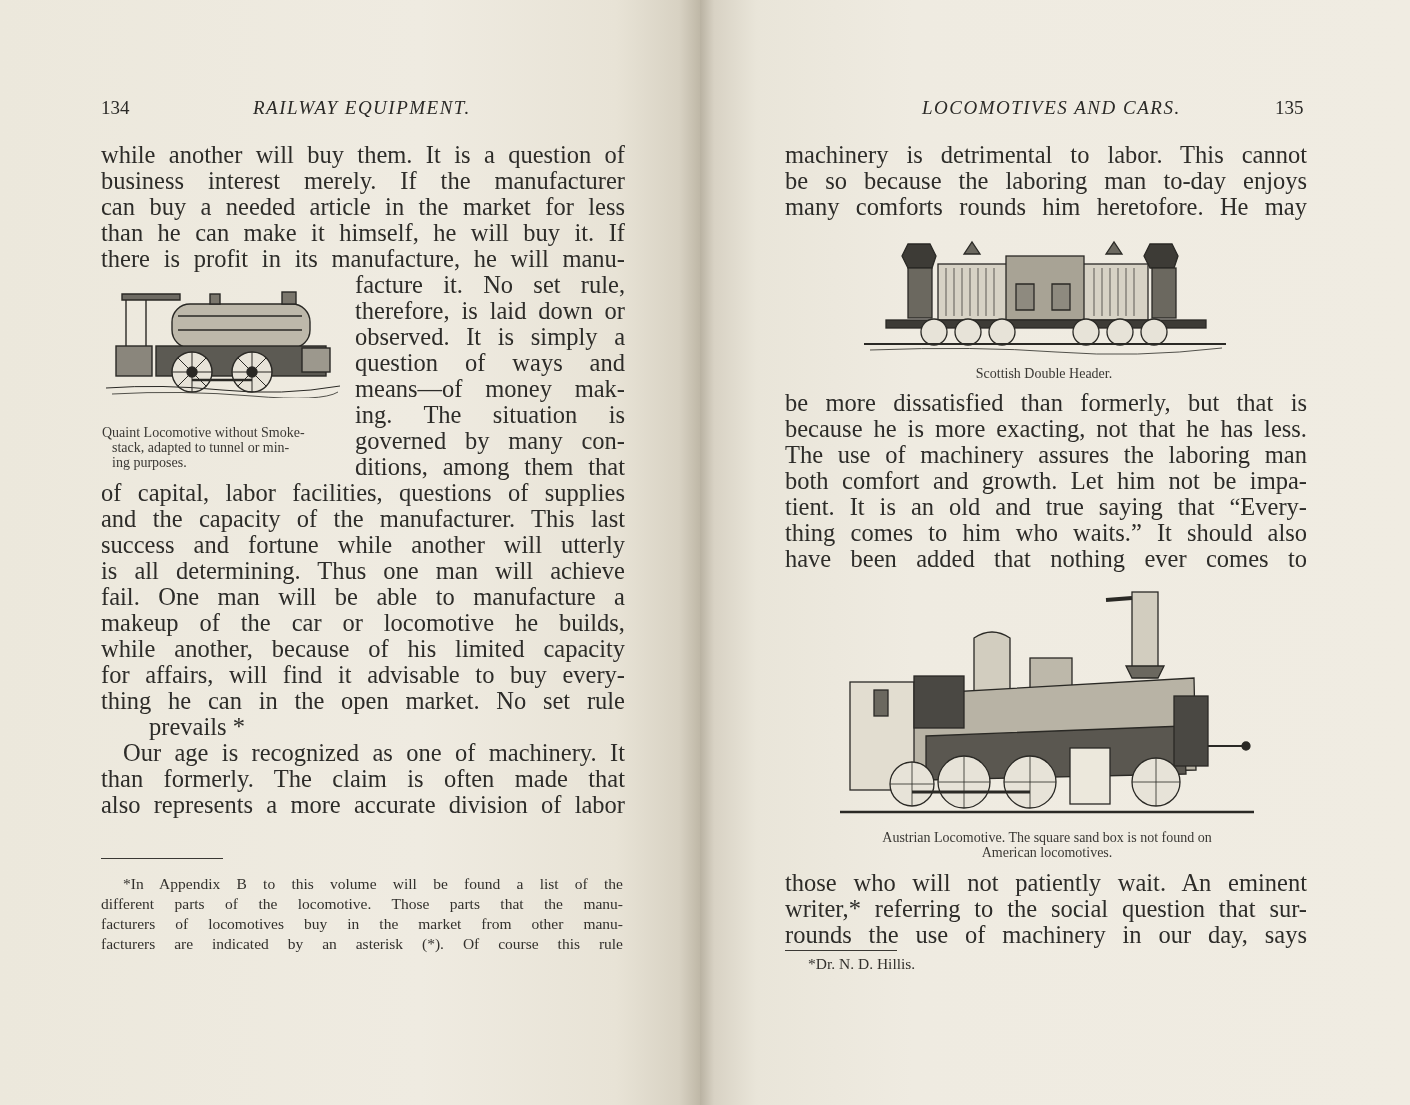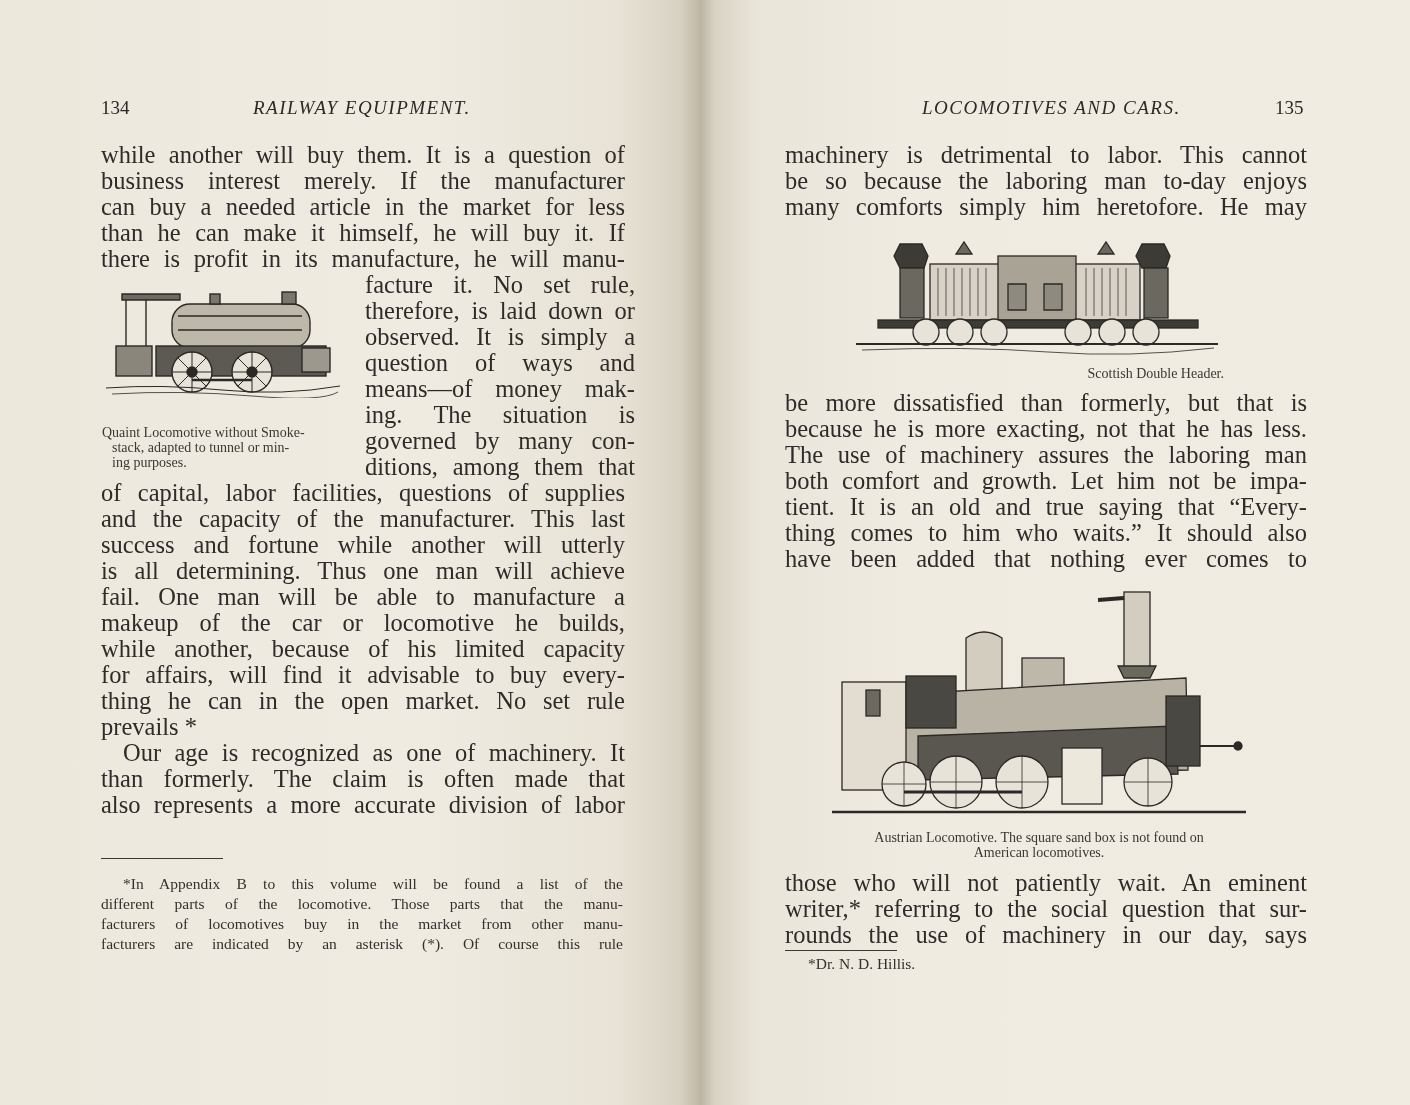--- a/index.html
+++ b/index.html
@@ -30,21 +30,21 @@
     position: absolute; top: 97px; font-size: 19px; letter-spacing: 0.5px;
   }
   .running-head .title { font-style: italic; letter-spacing: 1.5px; }
   .folio { position: absolute; top: 97px; font-size: 19px; }
 
   .body-text {
     position: absolute; font-size: 24.5px; line-height: 26px;
     text-align: justify; color: #2d2c29;
   }
   .line { display: block; white-space: nowrap; text-align-last: justify; }
-  .line.last { text-align-last: left; }
+  .line.last { text-align-last: left; margin-left: 48px; }
   .line.indent { padding-left: 22px; }
 
   .figure { position: absolute; text-align: center; }
   .figure svg { display: block; }
   .caption { font-size: 14px; line-height: 15px; color: #3a3834; }
 
   .footnote-rule { position: absolute; height: 1px; background: #3a3834; }
   .footnote { position: absolute; font-size: 15.5px; line-height: 20px; color: #33312d; }
 </style>
 </head>
@@ -99,21 +99,21 @@
           <path d="M10 108 Q80 104 150 110 T236 106" stroke-width="0.8"></path>
         </g>
       </svg>
       <div class="caption" style="margin-top:27px; text-align:left; padding-left:0;">
         <div>Quaint Locomotive without Smoke-</div>
         <div style="padding-left:10px;">stack, adapted to tunnel or min-</div>
         <div style="padding-left:10px;">ing purposes.</div>
       </div>
     </div>
 
-    <div class="body-text" style="left:365px; top:272px; width:270px;">
+    <div class="body-text" style="left:355px; top:272px; width:270px;">
       <span class="line">facture it.  No set rule,</span>
       <span class="line">therefore, is laid down or</span>
       <span class="line">observed.  It is simply a</span>
       <span class="line">question of ways and</span>
       <span class="line">means—of money mak-</span>
       <span class="line">ing.  The situation is</span>
       <span class="line">governed by many con-</span>
       <span class="line">ditions, among them that</span>
     </div>
 
@@ -146,24 +146,24 @@
 
   <div class="page right">
     <div class="running-head" style="left:222px;">
       <span class="title">LOCOMOTIVES AND CARS.</span>
     </div>
     <div class="folio" style="left:575px;">135</div>
 
     <div class="body-text" style="left:85px; top:142px; width:522px;">
       <span class="line">machinery is detrimental to labor.  This cannot</span>
       <span class="line">be so because the laboring man to-day enjoys</span>
-      <span class="line">many comforts simply him heretofore.  He may</span>
-    </div>
-
-    <div class="figure" style="left:148px; top:238px; width:376px;text-align:right;">
+      <span class="line">many comforts rounds him heretofore.  He may</span>
+    </div>
+
+    <div class="figure" style="left:156px; top:238px; width:376px;">
       <svg width="376" height="118" viewBox="0 0 376 118">
         <g stroke="#2a2925" fill="none" stroke-width="1.3">
           <path d="M52 6 L74 6 L80 18 L76 30 L52 30 L46 18 Z" fill="#3d3b36"></path>
           <rect x="52" y="30" width="24" height="50" fill="#6b685f"></rect>
           <path d="M294 6 L316 6 L322 18 L318 30 L294 30 L288 18 Z" fill="#3d3b36"></path>
           <rect x="296" y="30" width="24" height="50" fill="#6b685f"></rect>
           <rect x="82" y="26" width="210" height="56" fill="#d7d2c5"></rect>
           <rect x="150" y="18" width="78" height="64" fill="#a8a395"></rect>
           <g stroke-width="0.7">
             <line x1="90" y1="30" x2="90" y2="78"></line>
@@ -200,21 +200,21 @@
     <div class="body-text" style="left:85px; top:390px; width:522px;">
       <span class="line">be more dissatisfied than formerly, but that is</span>
       <span class="line">because he is more exacting, not that he has less.</span>
       <span class="line">The use of machinery assures the laboring man</span>
       <span class="line">both comfort and growth.  Let him not be impa-</span>
       <span class="line">tient.  It is an old and true saying that “Every-</span>
       <span class="line">thing comes to him who waits.”  It should also</span>
       <span class="line">have been added that nothing ever comes to</span>
     </div>
 
-    <div class="figure" style="left:126px; top:586px; width:426px;">
+    <div class="figure" style="left:134px; top:586px; width:426px;">
       <svg width="426" height="228" viewBox="0 0 426 228">
         <g stroke="#2a2925" fill="none" stroke-width="1.3">
           <rect x="298" y="6" width="26" height="76" fill="#d2cdbf"></rect>
           <path d="M272 14 L298 12" stroke-width="4"></path>
           <path d="M292 80 L330 80 L324 92 L298 92 Z" fill="#6b685f"></path>
           <path d="M140 52 Q158 40 176 52 L176 106 L140 106 Z" fill="#d2cdbf"></path>
           <rect x="196" y="72" width="42" height="32" fill="#bdb8aa"></rect>
           <path d="M80 108 L360 92 L362 184 L78 190 Z" fill="#b8b3a5"></path>
           <path d="M92 150 L350 140 L352 188 L92 194 Z" fill="#5a5750"></path>
           <rect x="16" y="96" width="64" height="108" fill="#e2ddd0"></rect>

